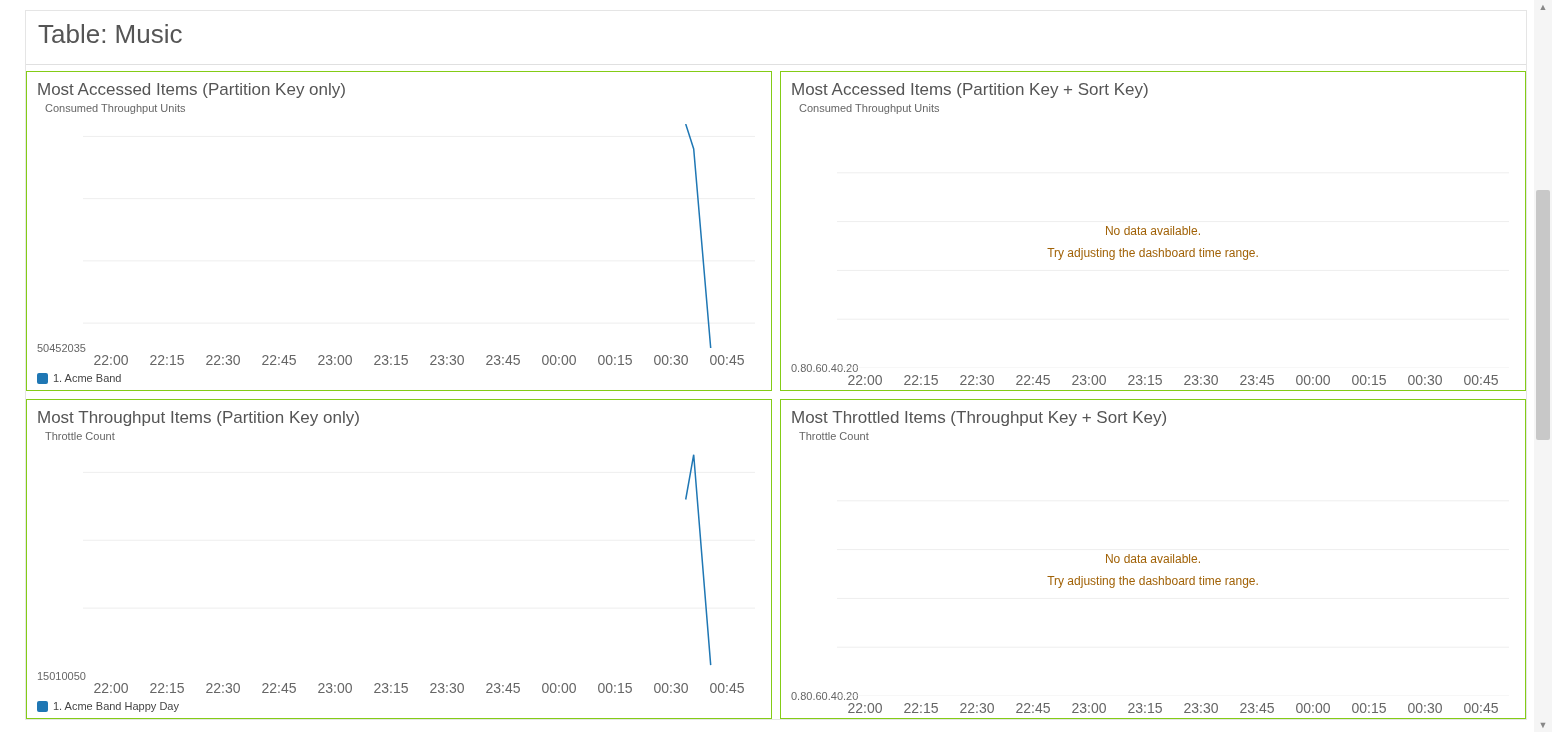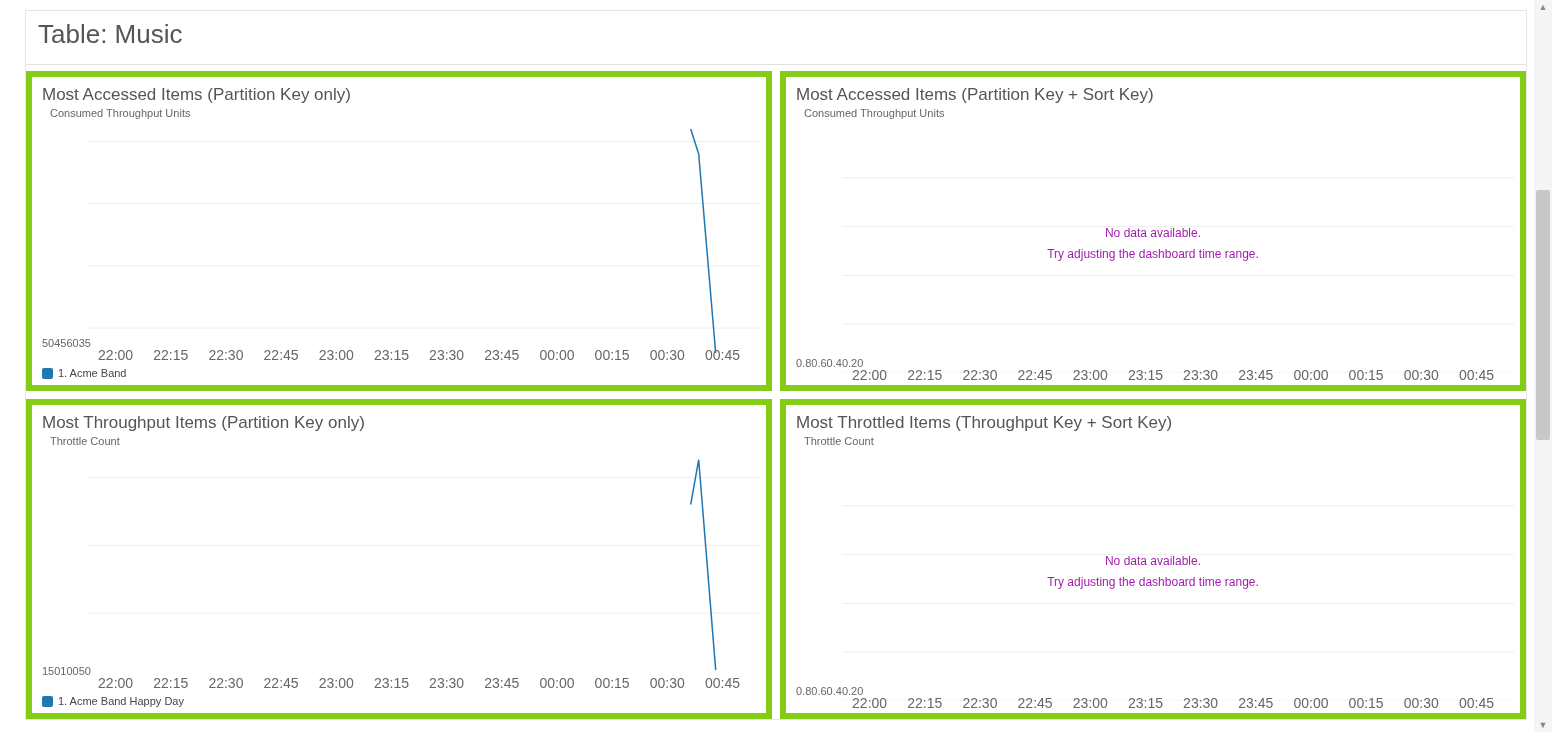--- a/index.html
+++ b/index.html
@@ -1,53 +1,53 @@
 <!DOCTYPE html>
 <html><head>
 <meta charset="utf-8">
 <style>
   html,body{margin:0;padding:0;font-family:"Helvetica Neue",Arial,sans-serif;background:#fff;color:#333}
   .page{width:1552px;height:732px;position:relative;background:#fff;overflow:hidden}
   .section{margin:10px 25px 0 25px;border:1px solid #e5e5e5}
   .section-title{font-size:26px;color:#555;padding:8px 12px 14px 12px;border-bottom:1px solid #e0e0e0;font-weight:400}
   .grid{display:grid;grid-template-columns:1fr 1fr;grid-template-rows:320px 320px;gap:8px;margin:6px 0 0 0}
-  .panel{border:6px solid #84cc16;background:#fff;display:flex;flex-direction:column}
+  .panel{border:1px solid #84cc16;background:#fff;display:flex;flex-direction:column}
   .panel-title{font-size:17px;color:#555;padding:8px 10px 2px 10px;font-weight:400}
   .axis-title{font-size:11px;color:#666;padding-left:18px}
   .chart-wrap{flex:1;position:relative;margin:4px 10px 0 10px}
   .plot{position:absolute;inset:0}
   .xlabels{position:absolute;left:0;right:0;display:flex;justify-content:flex-start;font-size:14px;color:#666}
   .ylabels{position:absolute;top:0;bottom:22px;left:0;width:42px;display:flex;flex-direction:row;justify-content:space-between;align-items:flex-end;font-size:11px;color:#666}
   .ylabels span{transform:translateY(50%)}
   .plot-inner{position:absolute;left:46px;right:6px;top:6px;bottom:22px}
   .gridlines line{stroke:#eee;stroke-width:1}
   .series-line{fill:none;stroke:#1f77b4;stroke-width:1.5}
   .legend{font-size:11px;color:#444;padding:2px 10px 6px 10px;display:flex;align-items:center;gap:5px}
   .legend .sw{width:11px;height:11px;border-radius:2px;background:#1f77b4;display:inline-block}
-  .nodata{position:absolute;left:0;right:0;top:38%;text-align:center;font-size:12px;color:#a21caf;line-height:1.8}
+  .nodata{position:absolute;left:0;right:0;top:38%;text-align:center;font-size:12px;color:#a16207;line-height:1.8}
   .scrollbar{position:absolute;right:0;top:0;bottom:0;width:18px;background:#f5f5f5}
   .scroll-thumb{position:absolute;right:2px;width:14px;background:#c8c8c8;border-radius:2px}
   .scroll-arrow{position:absolute;right:2px;width:14px;height:14px;display:flex;align-items:center;justify-content:center;color:#888;font-size:9px}
 </style>
 </head>
 <body>
 <div class="page">
 
 <div class="section">
   <div class="section-title">Table: Music</div>
   <div class="grid">
 
     <div class="panel">
       <div class="panel-title">Most Accessed Items (Partition Key only)</div>
       <div class="axis-title">Consumed Throughput Units</div>
       <div class="chart-wrap">
             <div class="ylabels">
               <span>50</span>
               <span>45</span>
-              <span>60</span>
+              <span>20</span>
               <span>35</span>
             </div>
             <div class="plot-inner">
               <svg width="672" height="224" class="plot">
                 <g class="gridlines">
                   <line x1="0" x2="672" y1="199.11111111111111" y2="199.11111111111111"></line>
                   <line x1="0" x2="672" y1="136.88888888888889" y2="136.88888888888889"></line>
                   <line x1="0" x2="672" y1="74.66666666666669" y2="74.66666666666669"></line>
                   <line x1="0" x2="672" y1="12.444444444444457" y2="12.444444444444457"></line>
                 </g>

